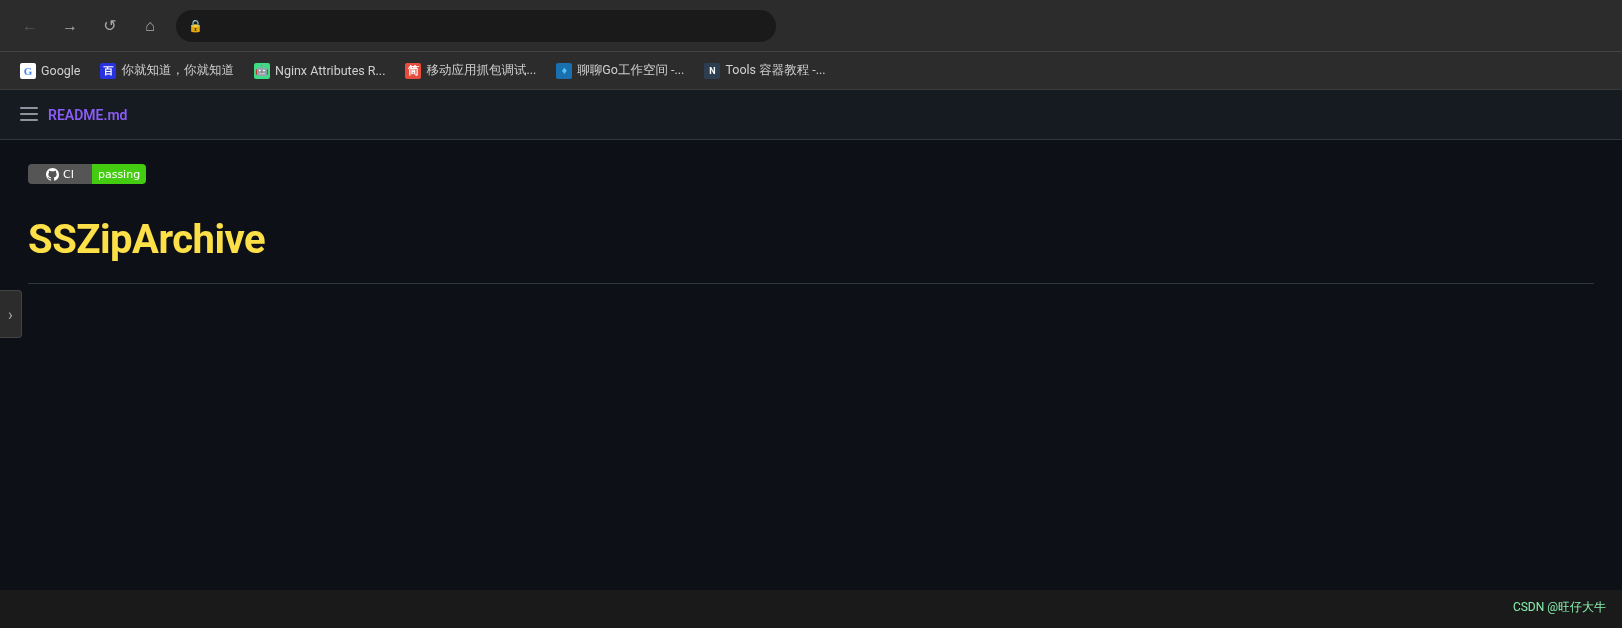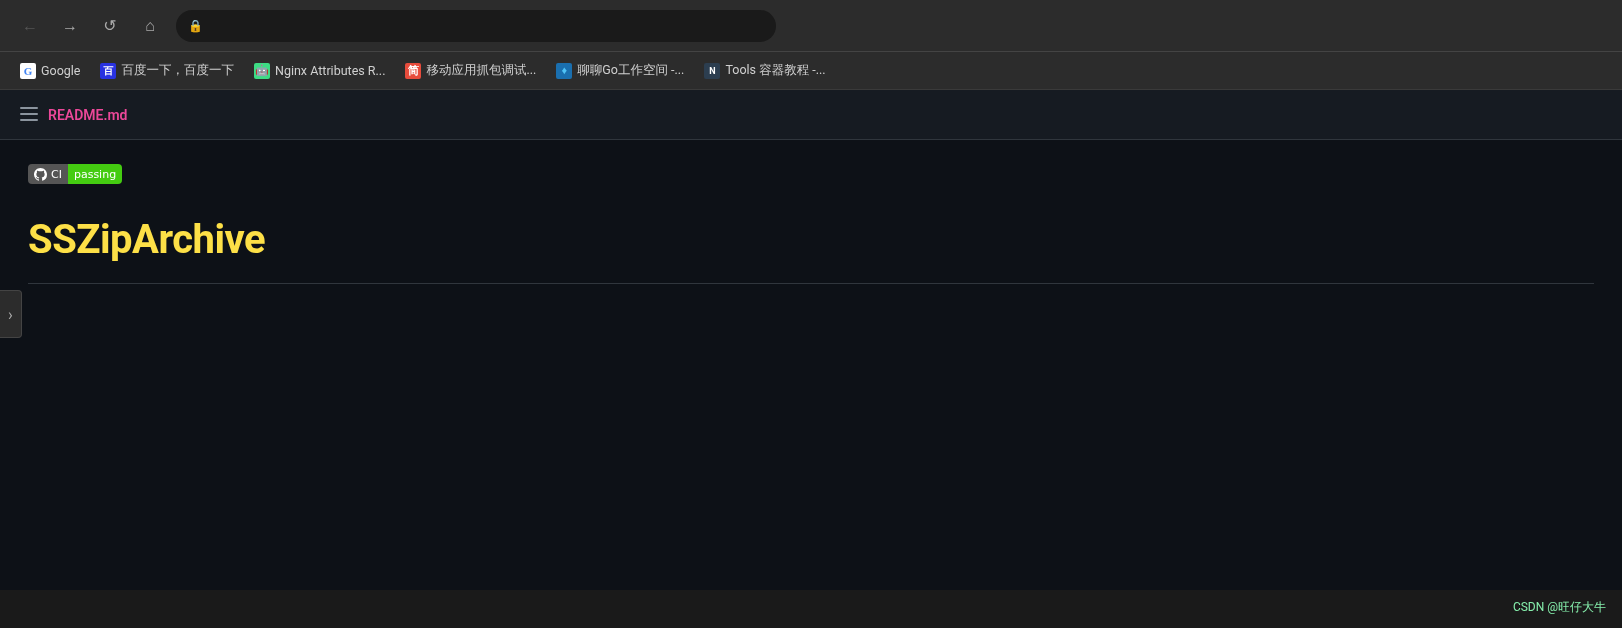--- a/index.html
+++ b/index.html
@@ -134,21 +134,21 @@
       border-bottom: 1px solid #30363d;
       background: #161b22;
     }
 
     .readme-lines-icon {
       color: #8b949e;
       font-size: 18px;
     }
 
     .readme-title {
-      color: #ec4899;
+      color: #8b5cf6;
       font-size: 14px;
       font-weight: 600;
     }
 
     
     .readme-body {
       padding: 24px 28px;
       background: #0d1117;
     }
 
@@ -165,21 +165,21 @@
       border-radius: 4px;
       overflow: hidden;
       height: 20px;
       font-size: 11px;
       font-family: 'DejaVu Sans', Verdana, sans-serif;
     }
 
     .badge-left {
       background: #555;
       color: #fff;
-      padding: 0 6px;
+      padding: 0 18px;
       height: 100%;
       display: flex;
       align-items: center;
       gap: 4px;
     }
 
     .badge-github-icon {
       width: 13px;
       height: 13px;
     }
@@ -259,21 +259,21 @@
     </div>
   </div>
 
   <div class="bookmarks-bar">
     <div class="bookmark-item">
       <span class="bookmark-icon g-icon">G</span>
       <span>Google</span>
     </div>
     <div class="bookmark-item">
       <span class="bookmark-icon baidu-icon">百</span>
-      <span>百度一下，百度一下</span>
+      <span>你就知道，你就知道</span>
     </div>
     <div class="bookmark-item">
       <span class="bookmark-icon android-icon">🤖</span>
       <span>Nginx Attributes R...</span>
     </div>
     <div class="bookmark-item">
       <span class="bookmark-icon jian-icon">简</span>
       <span>移动应用抓包调试...</span>
     </div>
     <div class="bookmark-item">

